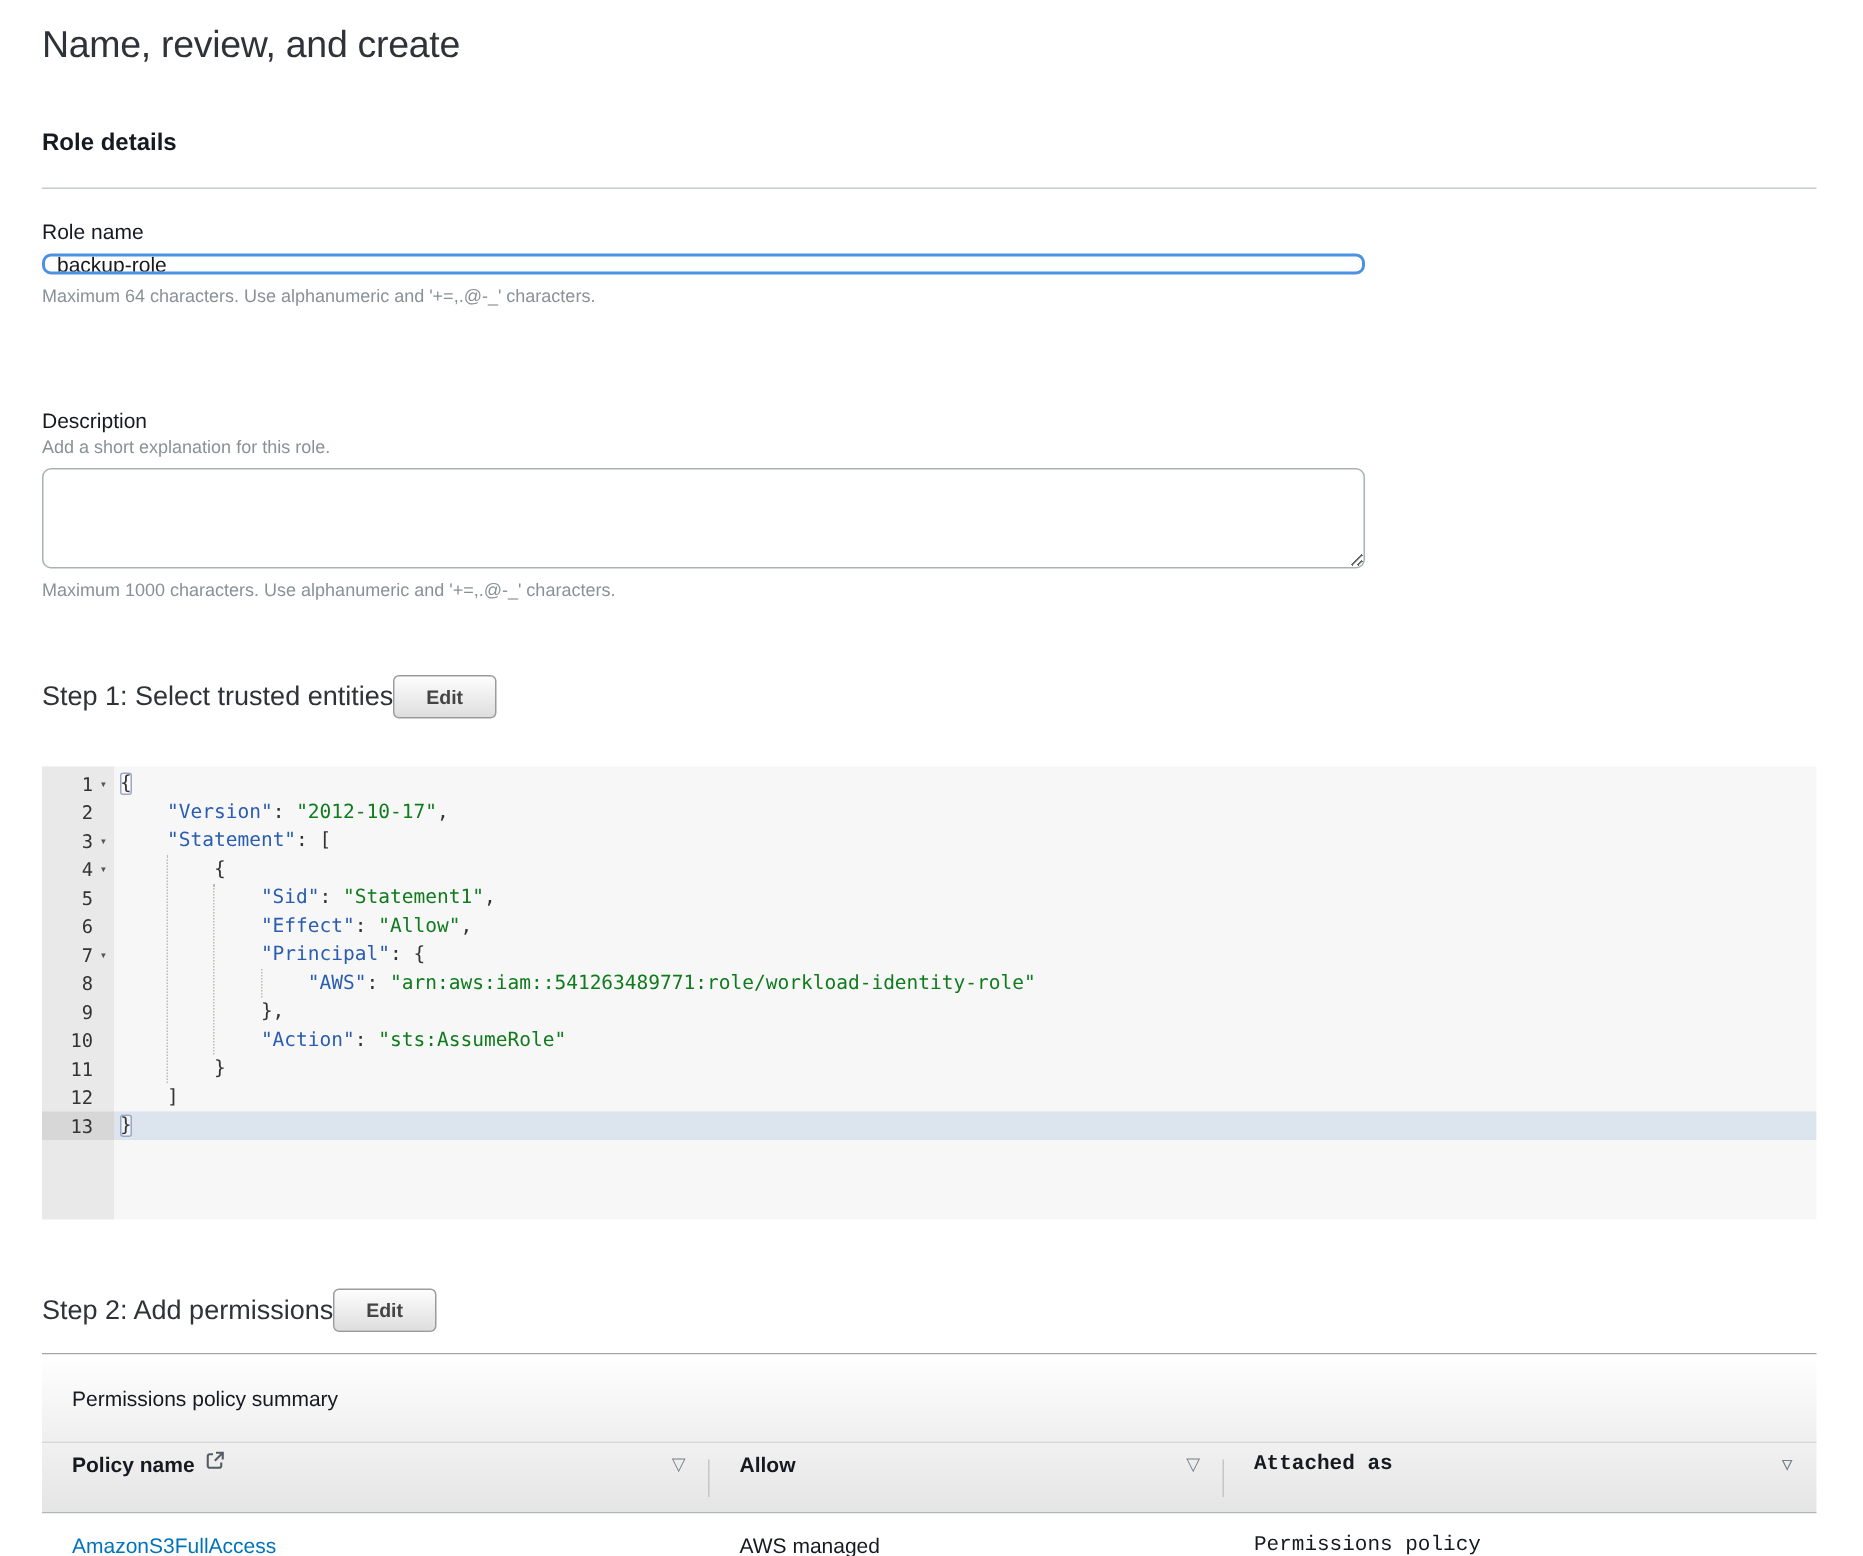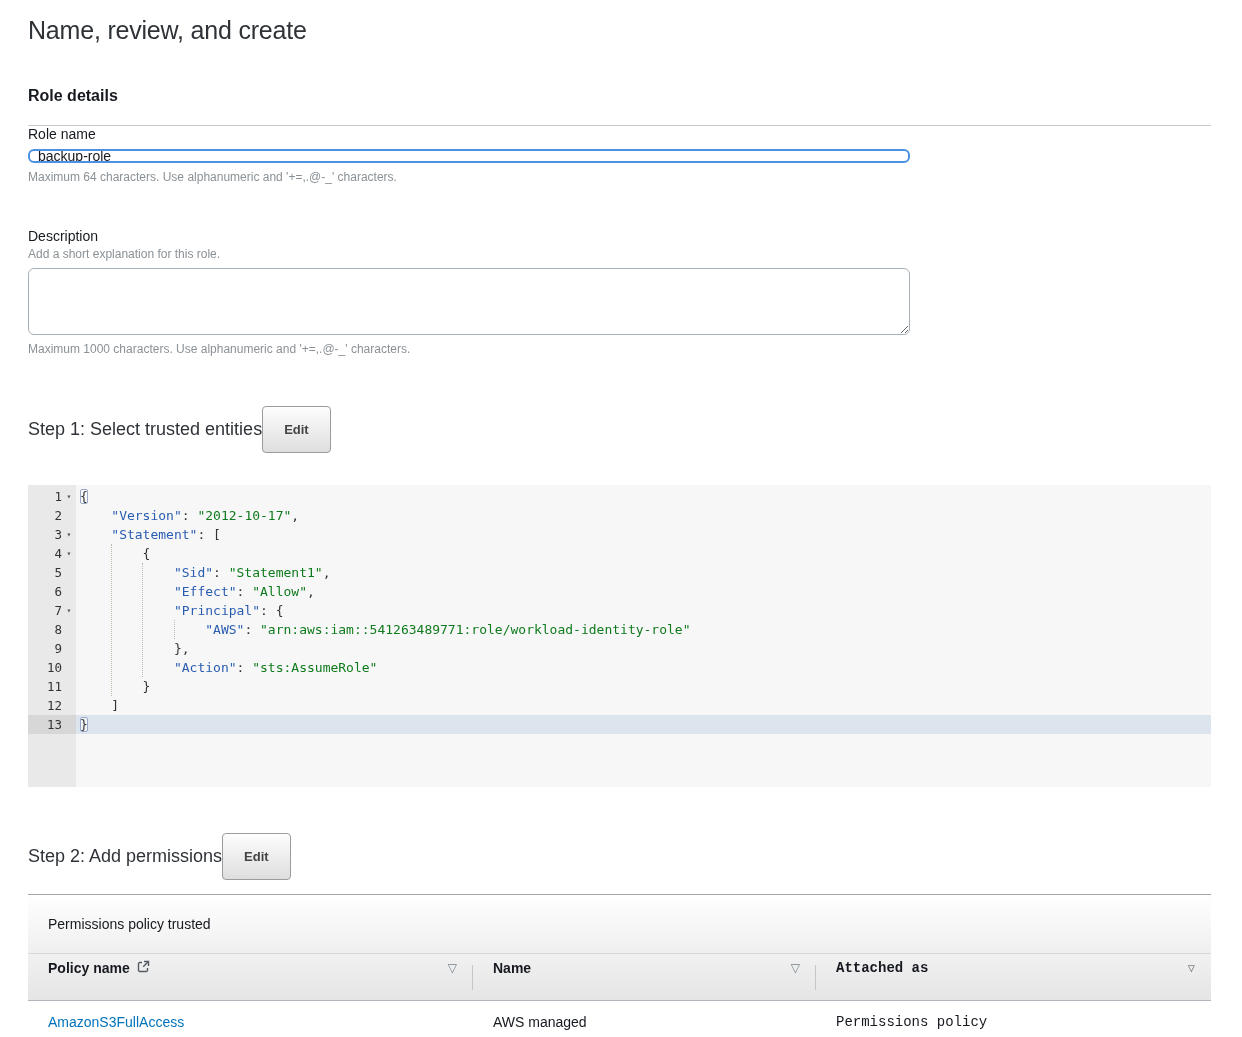--- a/index.html
+++ b/index.html
@@ -9,21 +9,21 @@
     font-family: "Liberation Sans", sans-serif;
     color: #16191f;
   }
   .page { padding: 8px 31px 60px 28px; }
 
   .page-title { font-size: 25px; font-weight: 400; color: #2f3338; letter-spacing: -0.2px; margin-top: 8px; }
 
   .section-heading { font-size: 16px; font-weight: 700; color: #16191f; margin-top: 42px; }
   hr.section-rule { border: none; border-top: 1px solid #c5cbd0; margin-top: 20px; }
 
-  .field-label { font-size: 14px; color: #16191f; }
+  .field-label { font-size: 14px; color: #16191f; margin-top: 20px; }
   .field-helper { font-size: 12px; color: #8a9196; margin-top: 3px; }
   .field-hint { font-size: 12px; color: #8a9196; margin-top: 7px; }
 
   .role-name-input {
     display: block; margin-top: 7px;
     width: 882px; height: 14px;
     border: 2px solid #4b92e3; border-radius: 6px;
     padding: 2px 8px; font-size: 14px; color: #16191f;
     font-family: "Liberation Sans", sans-serif;
     outline: none; caret-color: #222;
@@ -33,21 +33,21 @@
     width: 882px; height: 67px;
     border: 1px solid #a9b1b8; border-radius: 6px;
     padding: 6px 8px; font-size: 14px; color: #16191f;
     font-family: "Liberation Sans", sans-serif;
     resize: both; outline: none;
   }
 
   .step-row { display: flex; align-items: center; justify-content: flex-start; margin-top: 50px; }
   .step-heading { font-size: 18px; font-weight: 400; color: #2f3338; }
   .aws-btn {
-    min-width: 68px; height: 47px; padding: 0 21px;
+    min-width: 68px; height: 29px; padding: 0 21px;
     font-family: "Liberation Sans", sans-serif;
     font-size: 13px; font-weight: 700; color: #444;
     background: linear-gradient(#fdfdfd, #dedede);
     border: 1px solid #9b9b9b; border-radius: 4px;
     box-shadow: inset 0 1px 0 rgba(255,255,255,.8);
     cursor: pointer;
   }
 
   
   .policy-editor {
@@ -101,21 +101,21 @@
 
   <h1 class="page-title">Name, review, and create</h1>
 
   <h2 class="section-heading">Role details</h2>
   <hr class="section-rule">
 
   <div class="field-label">Role name</div>
   <input class="role-name-input" type="text" value="backup-role" style="">
   <div class="field-hint">Maximum 64 characters. Use alphanumeric and '+=,.@-_' characters.</div>
 
-  <div class="field-label" style="margin-top:44px;">Description</div>
+  <div class="field-label" style="margin-top:68px;">Description</div>
   <div class="field-helper">Add a short explanation for this role.</div>
   <textarea class="description-textarea" style=""></textarea>
   <div class="field-hint">Maximum 1000 characters. Use alphanumeric and '+=,.@-_' characters.</div>
 
   <div class="step-row">
     <div class="step-heading">Step 1: Select trusted entities</div>
     <button class="aws-btn">Edit</button>
   </div>
 
   <div class="policy-editor">
@@ -217,38 +217,38 @@
       </div>
   </div>
 
   <div class="step-row" style="margin-top:46px;">
     <div class="step-heading">Step 2: Add permissions</div>
     <button class="aws-btn">Edit</button>
   </div>
 
   <div class="perm-panel">
     <div class="perm-panel-head">
-      <span class="perm-panel-head-title">Permissions policy trusted</span>
+      <span class="perm-panel-head-title">Permissions policy summary</span>
     </div>
 
     <div class="perm-table-header">
       <div class="th-cell col-1">
         <span class="th-label">Policy name</span>
         <span class="ext-link-icon">
           <svg width="13" height="13" viewBox="0 0 13 13" fill="none" stroke="#545b64" stroke-width="1.4">
             <path d="M5 2.5 H2.8 A1.3 1.3 0 0 0 1.5 3.8 V10.2 A1.3 1.3 0 0 0 2.8 11.5 H9.2 A1.3 1.3 0 0 0 10.5 10.2 V8"></path>
             <path d="M7 1.5 H11.5 V6"></path>
             <path d="M11.2 1.8 L6.2 6.8"></path>
           </svg>
         </span>
         <span class="sort-icon">▽</span>
         <span class="th-divider"></span>
       </div>
       <div class="th-cell col-2">
-        <span class="th-label">Name</span>
+        <span class="th-label">Allow</span>
         <span class="sort-icon">▽</span>
         <span class="th-divider"></span>
       </div>
       <div class="th-cell col-3">
         <span class="th-label">Attached as</span>
         <span class="sort-icon">▽</span>
       </div>
     </div>
 
     <div class="perm-table-row">

